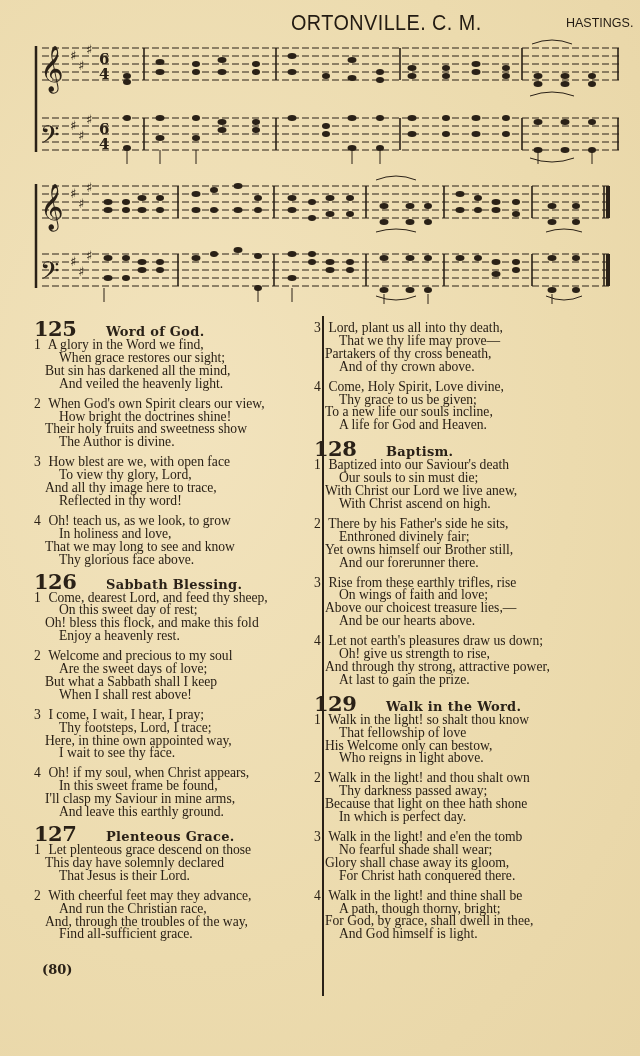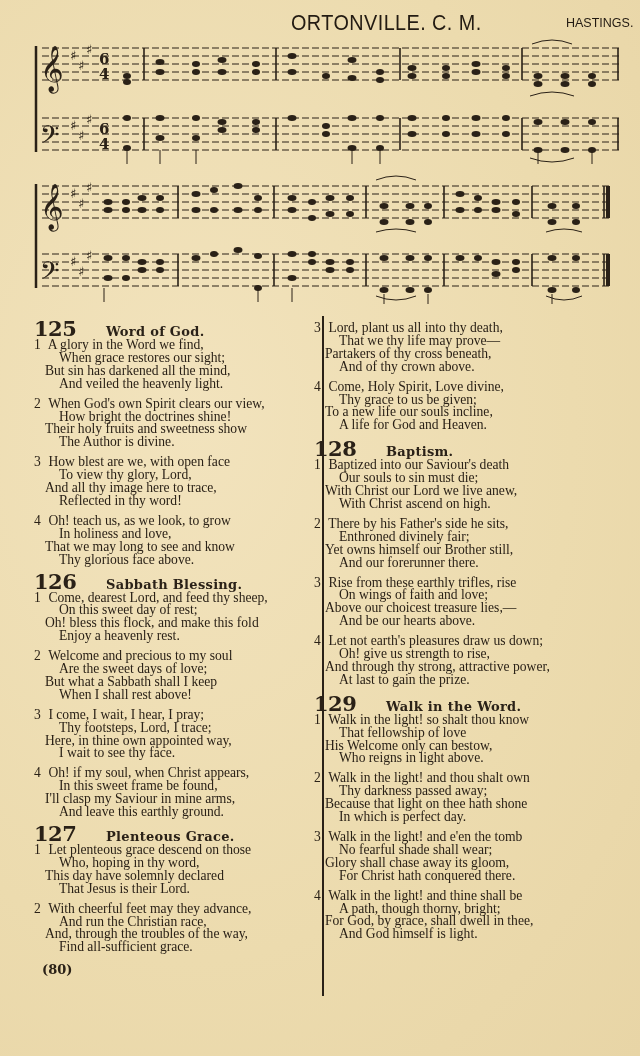--- a/index.html
+++ b/index.html
@@ -397,21 +397,20 @@
       </div>
     </div>
 
     <div class="hymn">
       <div class="hymn-head">
         <span class="hymn-num">127</span>
         <span class="hymn-title">Plenteous Grace.</span>
       </div>
       <div class="verse">
         <div class="line l1"><span class="vn">1</span> <span>Let plenteous grace descend on those</span></div>
-        <div class="line l2">Who, hoping in thy word,</div>
         <div class="line l3">This day have solemnly declared</div>
         <div class="line l4">That Jesus is their Lord.</div>
       </div>
       <div class="verse">
         <div class="line l1"><span class="vn">2</span> <span>With cheerful feet may they advance,</span></div>
         <div class="line l2">And run the Christian race,</div>
         <div class="line l3">And, through the troubles of the way,</div>
         <div class="line l4">Find all-sufficient grace.</div>
       </div>
     </div>

